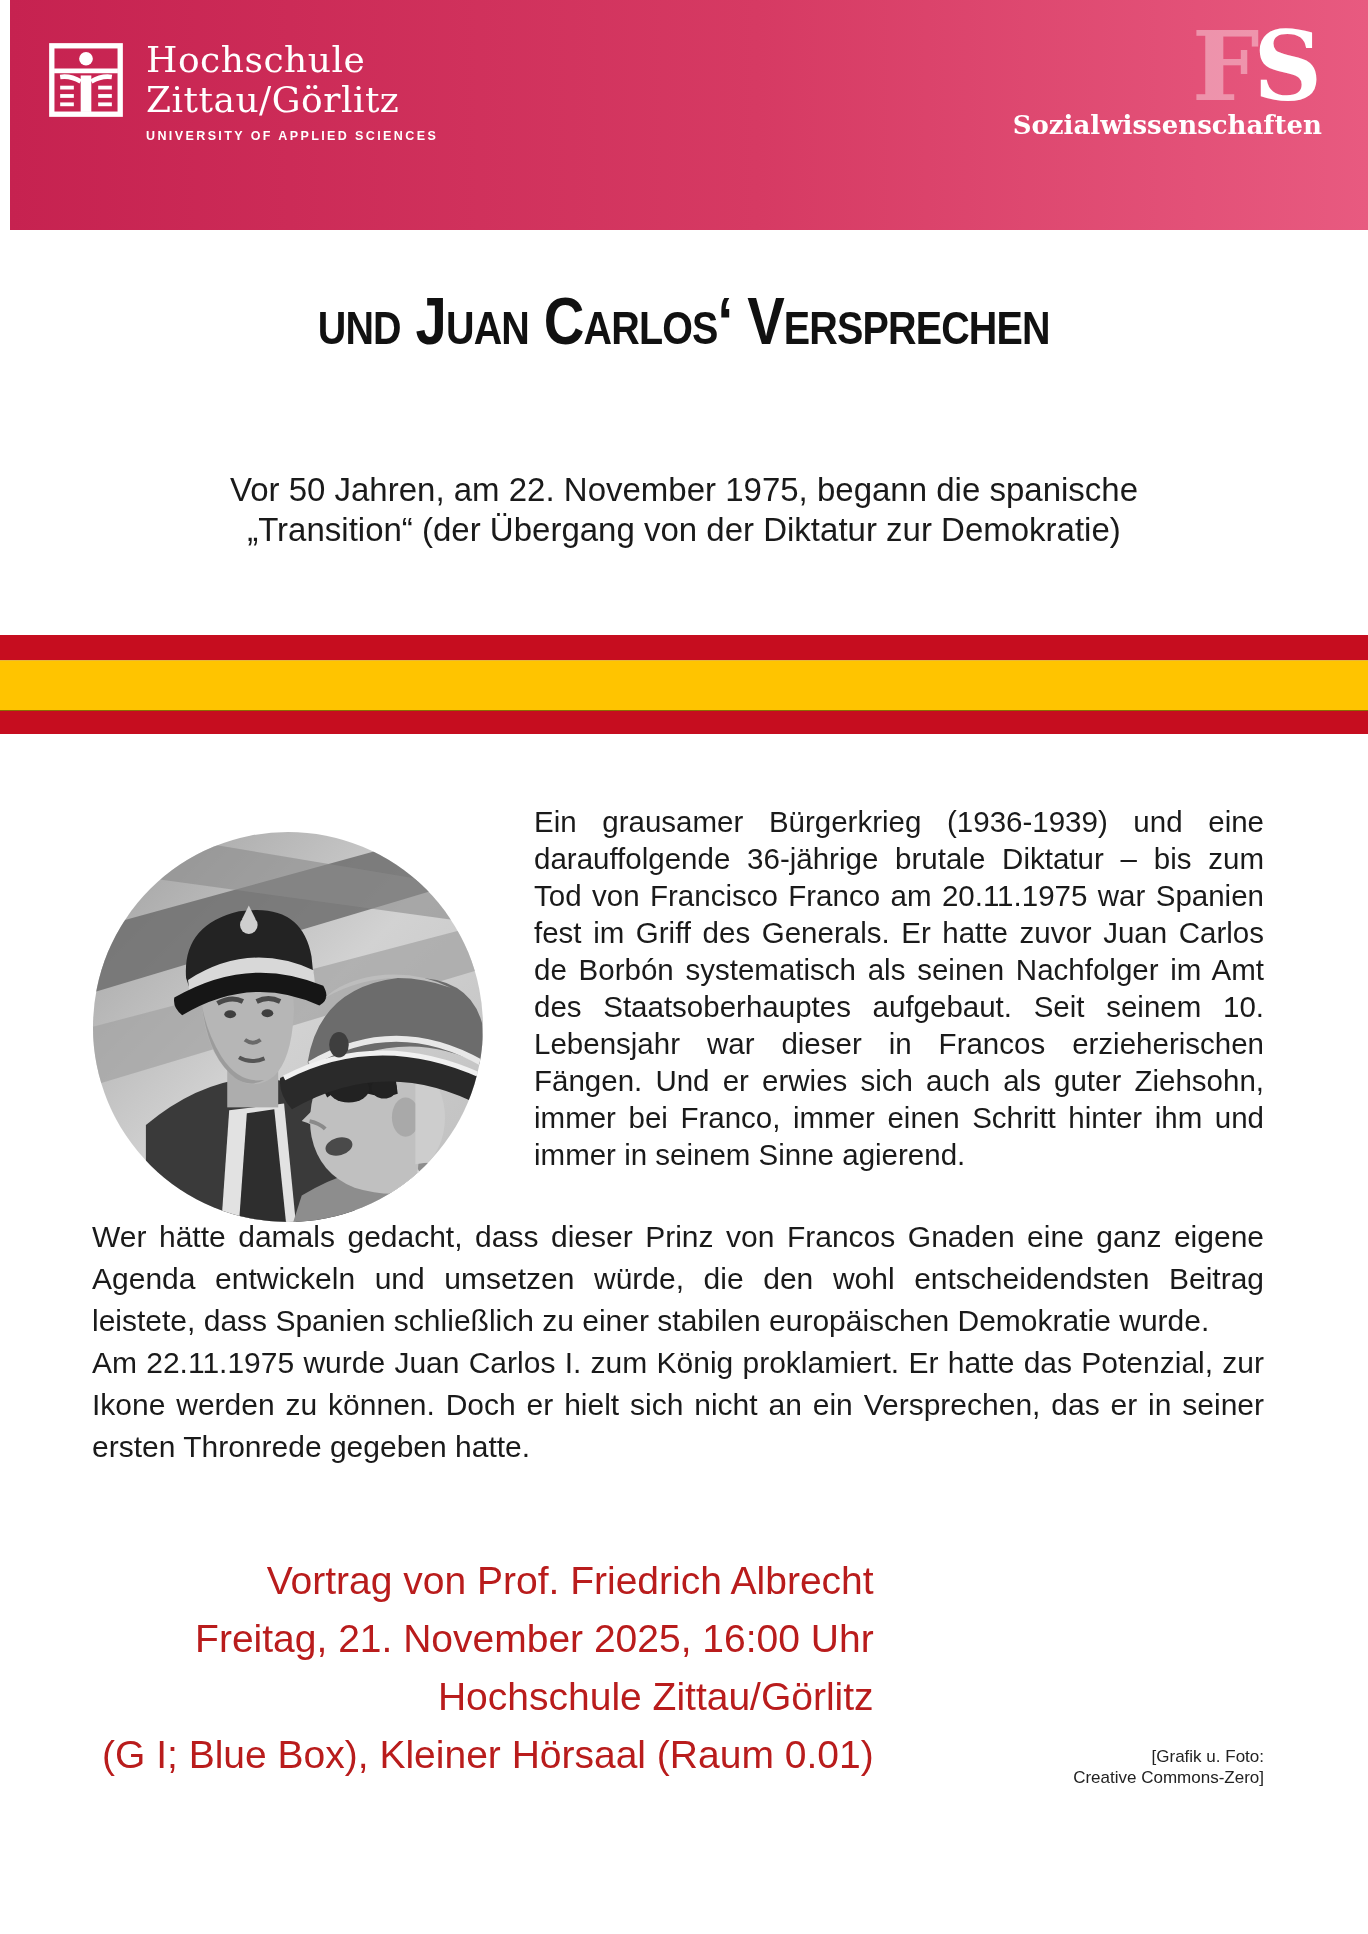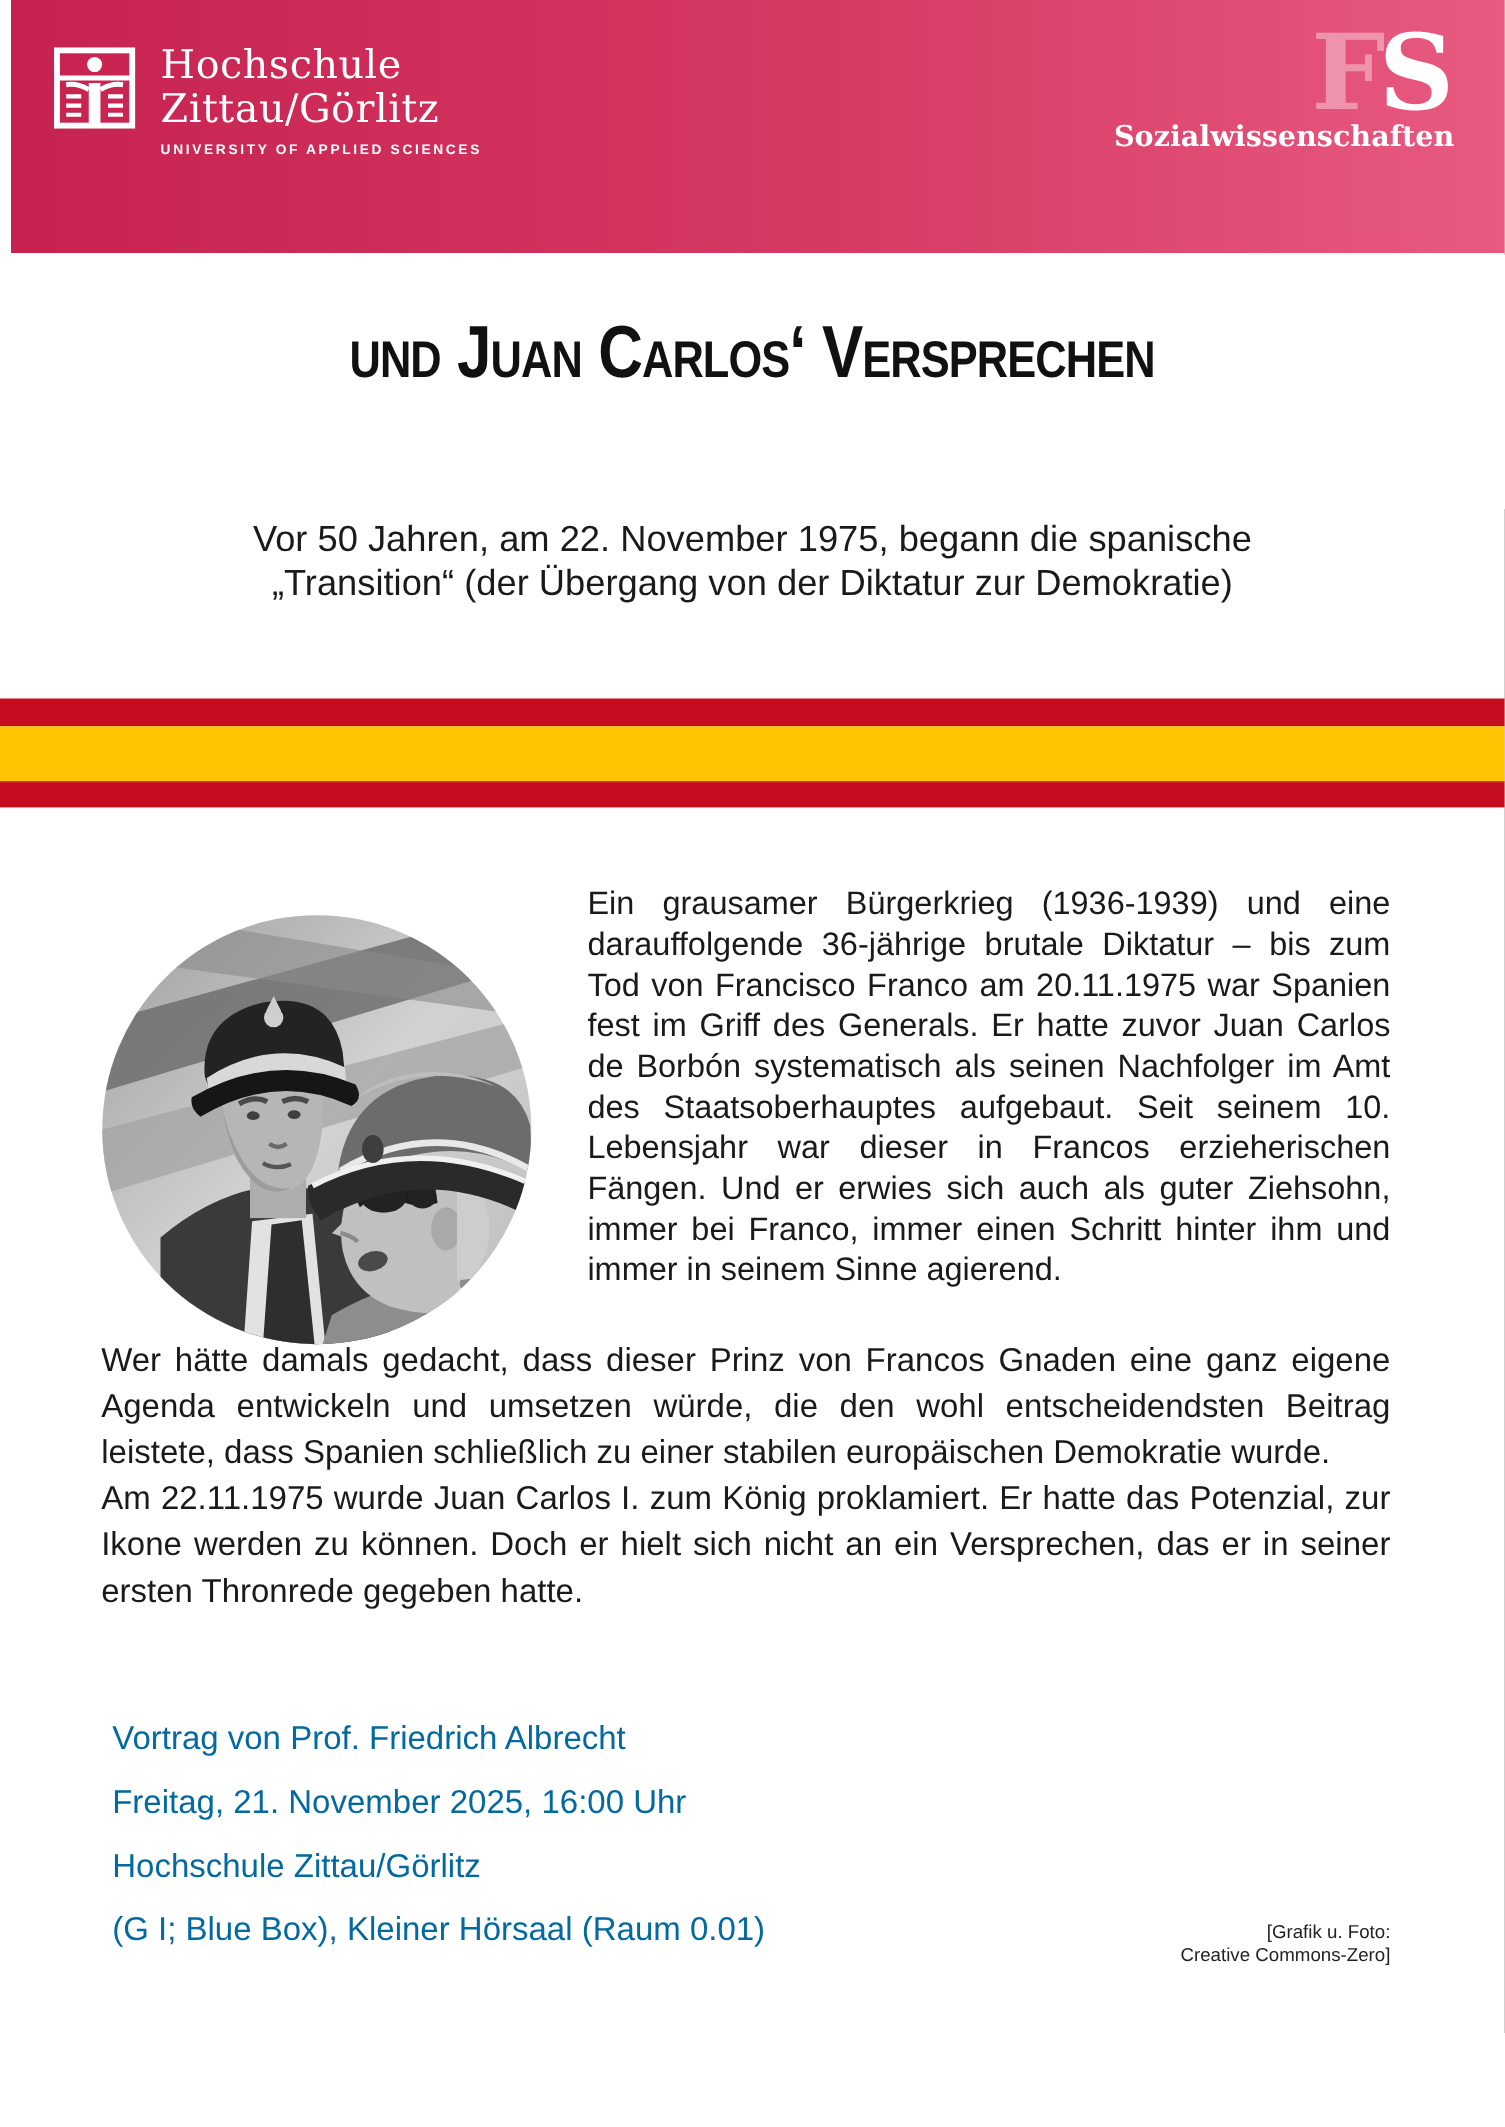--- a/index.html
+++ b/index.html
@@ -43,21 +43,21 @@
   .flag .red2{height:23px;background:#c60d1f;}
   
   .lead-row{position:absolute;top:803px;left:92px;right:104px;display:flex;gap:50px;}
   .photo-wrap{flex:none;width:392px;height:392px;margin-top:28px;border-radius:50%;overflow:hidden;}
   .photo-wrap svg{display:block;width:100%;height:100%;}
   .lead-text{flex:1;font-size:29.5px;line-height:37px;text-align:justify;color:#1a1a1a;}
   .full-text{position:absolute;top:1216px;left:92px;right:104px;
     font-size:30px;line-height:42px;text-align:justify;color:#1a1a1a;}
   .full-text p{margin:0;}
   
-  .event{position:absolute;top:1562px;left:102px;font-size:30px;line-height:37px;color:#0369a1;}
+  .event{position:absolute;top:1562px;left:102px;font-size:39px;line-height:37px;color:#b91c1c;text-align:right;}
   .event-line{margin-bottom:21px;}
   .event-line.tight{margin-bottom:0;}
   
   .credit{position:absolute;top:1746px;right:104px;text-align:right;
     font-size:17px;line-height:21px;color:#222;}
   
   .footer{
     position:absolute;left:0;right:0;bottom:0;height:97px;
     background:linear-gradient(90deg,#c62250 0%,#d63a63 55%,#e85a80 100%);
     display:flex;align-items:center;justify-content:flex-end;

